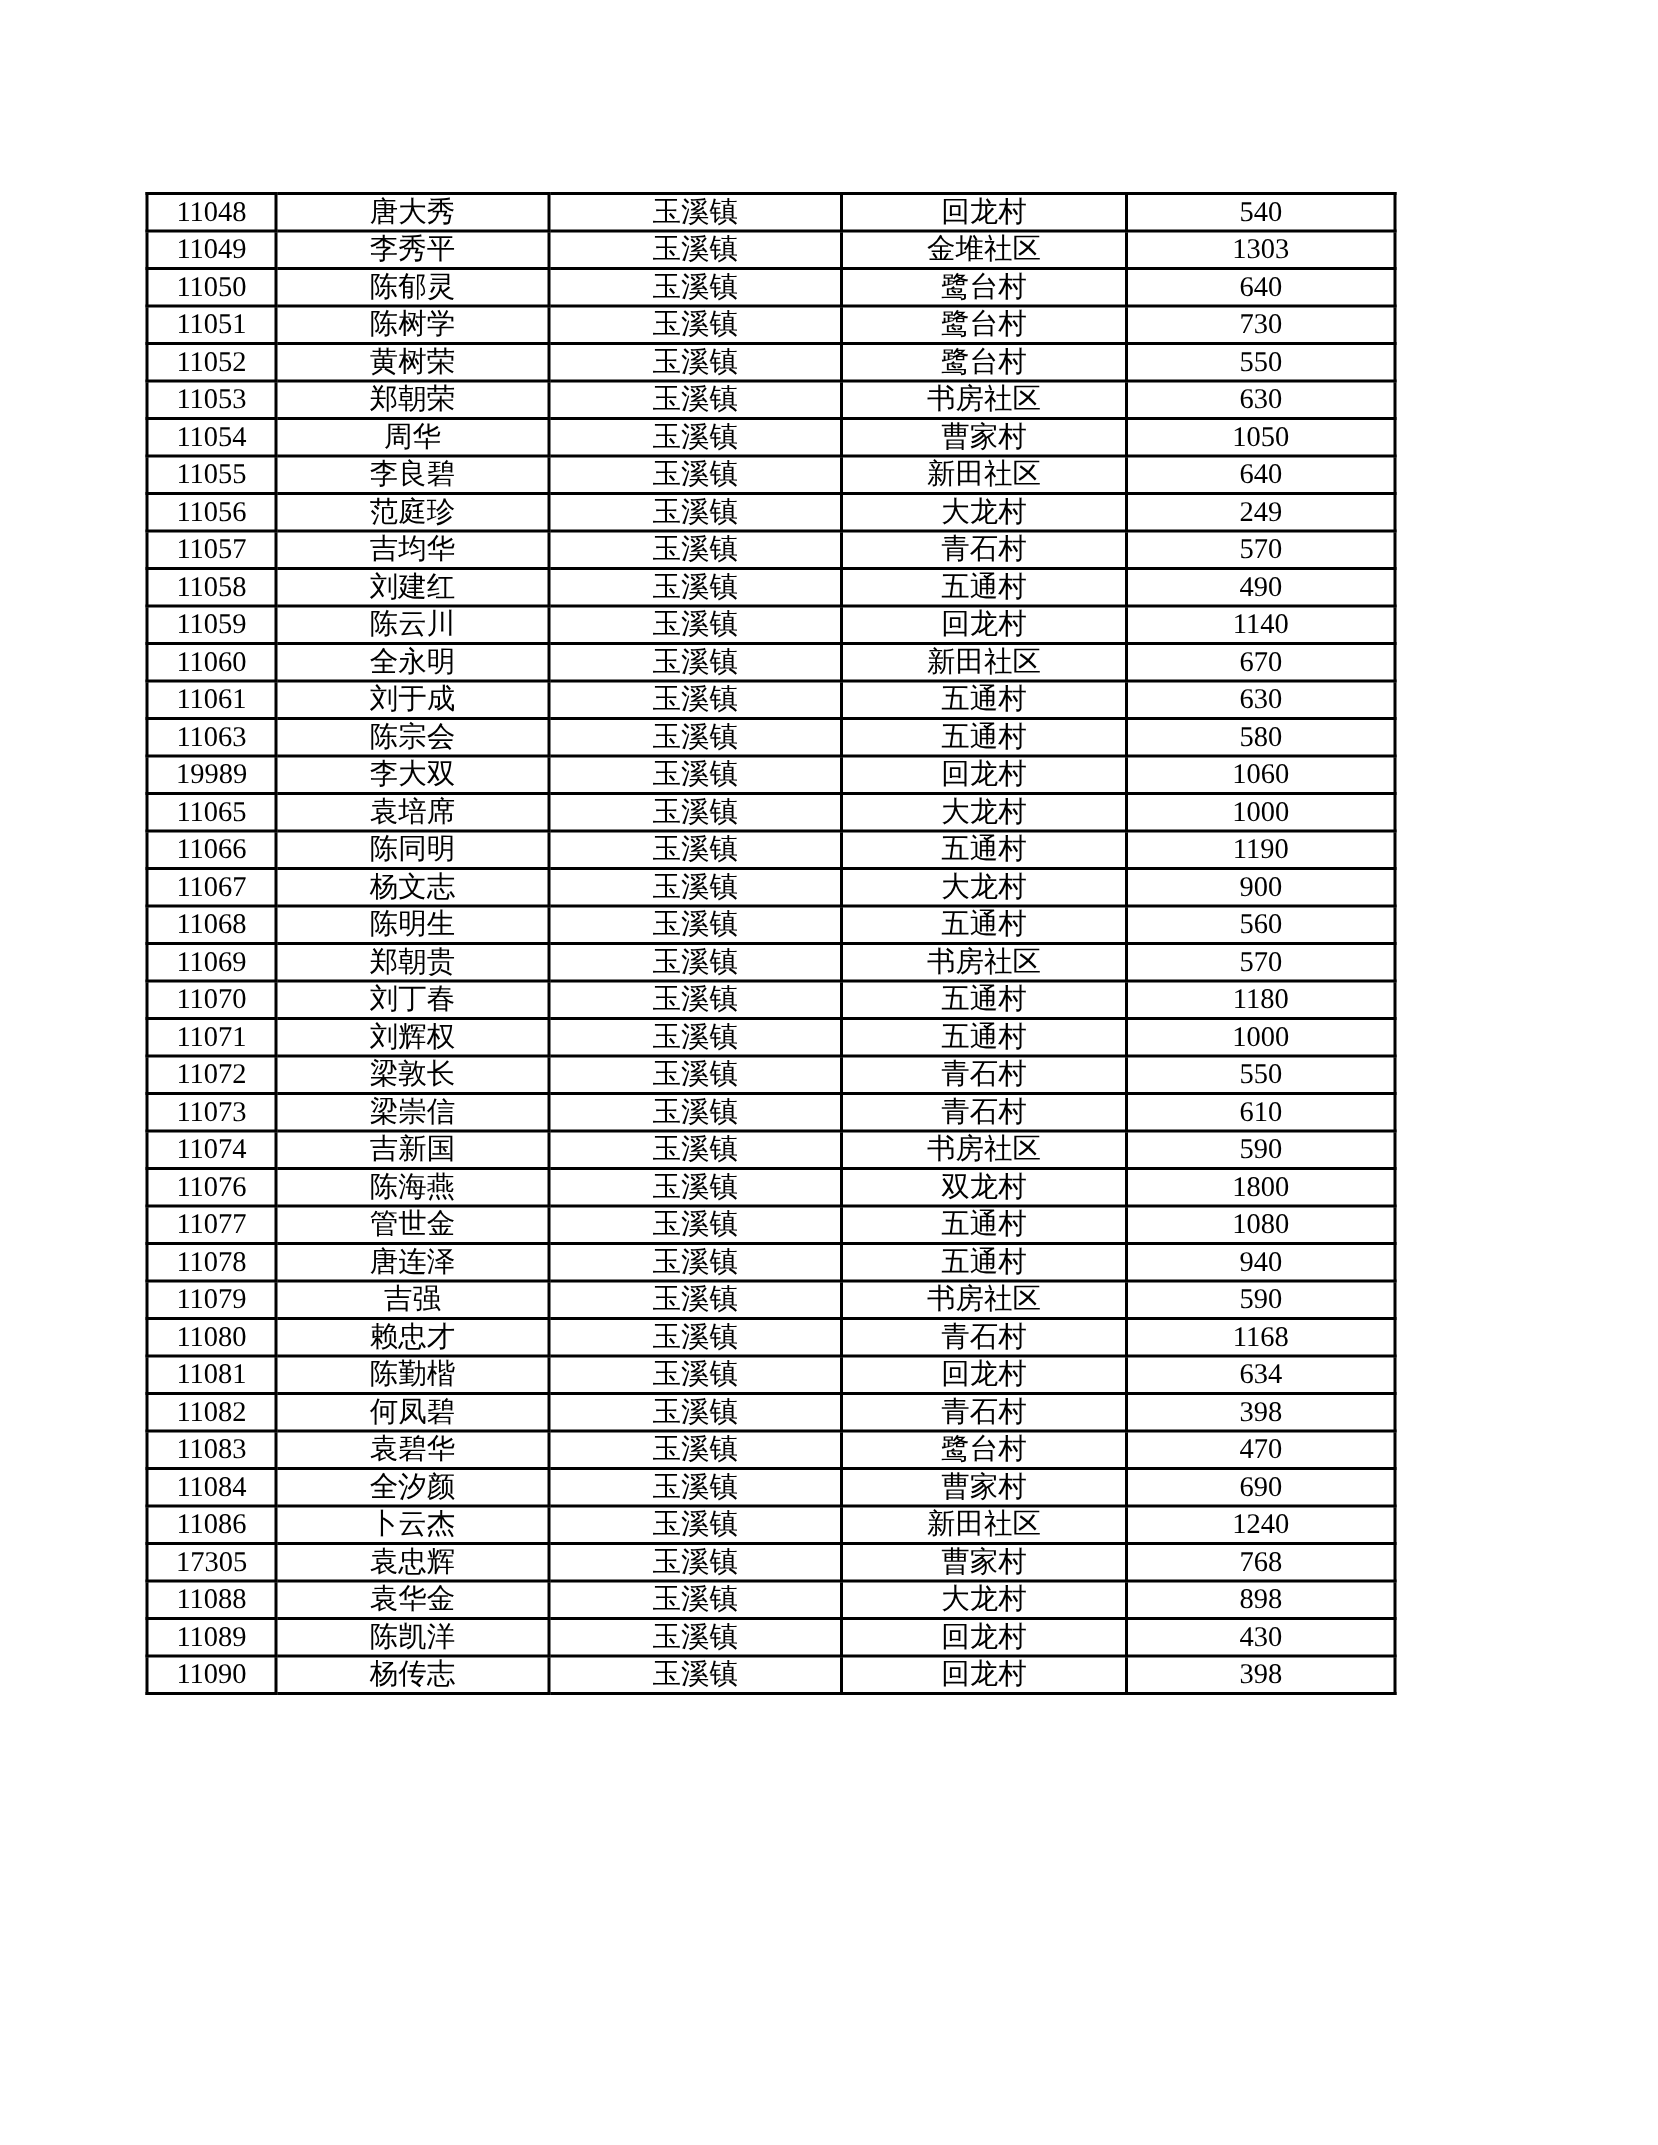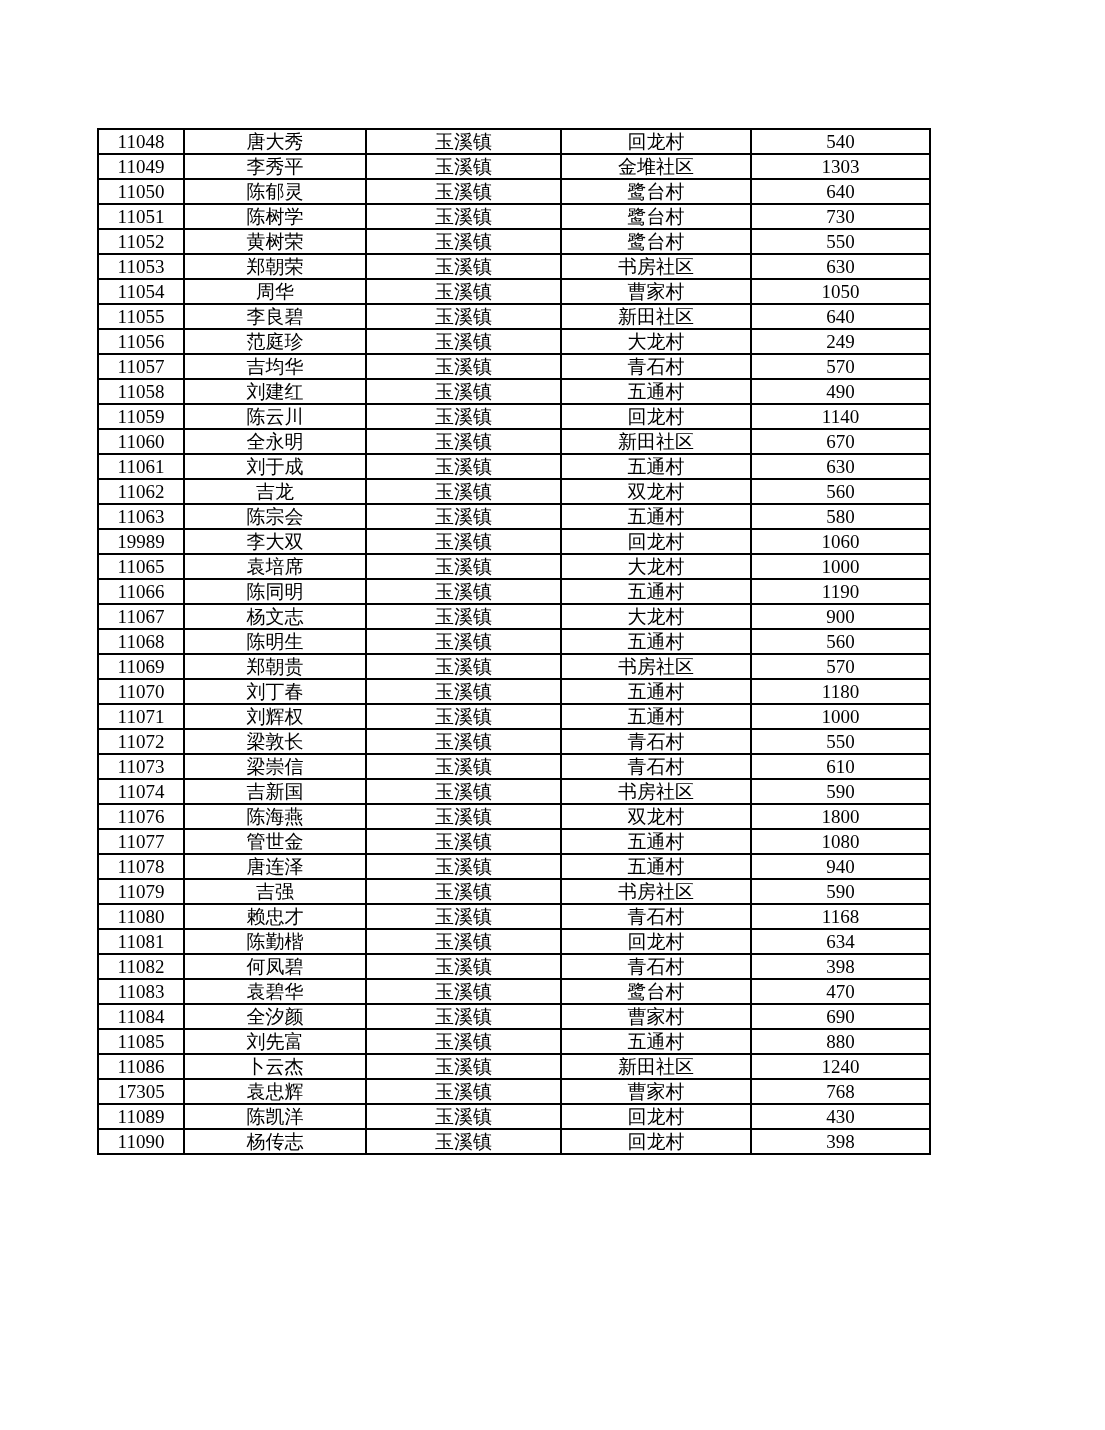--- a/index.html
+++ b/index.html
@@ -146,27 +146,20 @@
           <td>670</td>
         </tr>
         <tr>
           <td>11061</td>
           <td>刘于成</td>
           <td>玉溪镇</td>
           <td>五通村</td>
           <td>630</td>
         </tr>
         <tr>
-          <td>11062</td>
-          <td>吉龙</td>
-          <td>玉溪镇</td>
-          <td>双龙村</td>
-          <td>560</td>
-        </tr>
-        <tr>
           <td>11063</td>
           <td>陈宗会</td>
           <td>玉溪镇</td>
           <td>五通村</td>
           <td>580</td>
         </tr>
         <tr>
           <td>19989</td>
           <td>李大双</td>
           <td>玉溪镇</td>
@@ -300,39 +293,39 @@
           <td>470</td>
         </tr>
         <tr>
           <td>11084</td>
           <td>全汐颜</td>
           <td>玉溪镇</td>
           <td>曹家村</td>
           <td>690</td>
         </tr>
         <tr>
-          <td>11085</td>
-          <td>刘先富</td>
-          <td>玉溪镇</td>
-          <td>五通村</td>
-          <td>880</td>
-        </tr>
-        <tr>
           <td>11086</td>
           <td>卜云杰</td>
           <td>玉溪镇</td>
           <td>新田社区</td>
           <td>1240</td>
         </tr>
         <tr>
           <td>17305</td>
           <td>袁忠辉</td>
           <td>玉溪镇</td>
           <td>曹家村</td>
           <td>768</td>
+        </tr>
+        <tr>
+          <td>11088</td>
+          <td>袁华金</td>
+          <td>玉溪镇</td>
+          <td>大龙村</td>
+          <td>898</td>
         </tr>
         <tr>
           <td>11089</td>
           <td>陈凯洋</td>
           <td>玉溪镇</td>
           <td>回龙村</td>
           <td>430</td>
         </tr>
         <tr>
           <td>11090</td>

